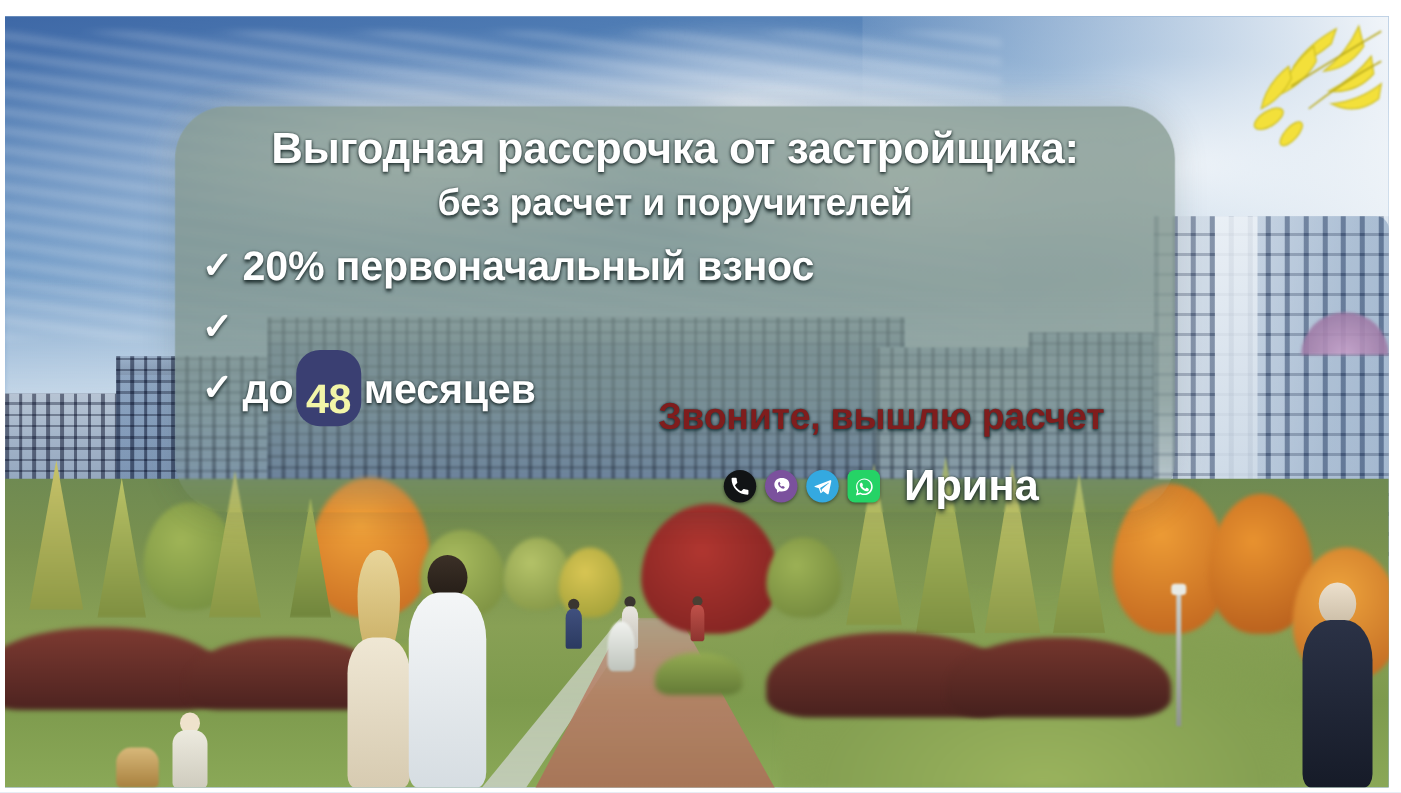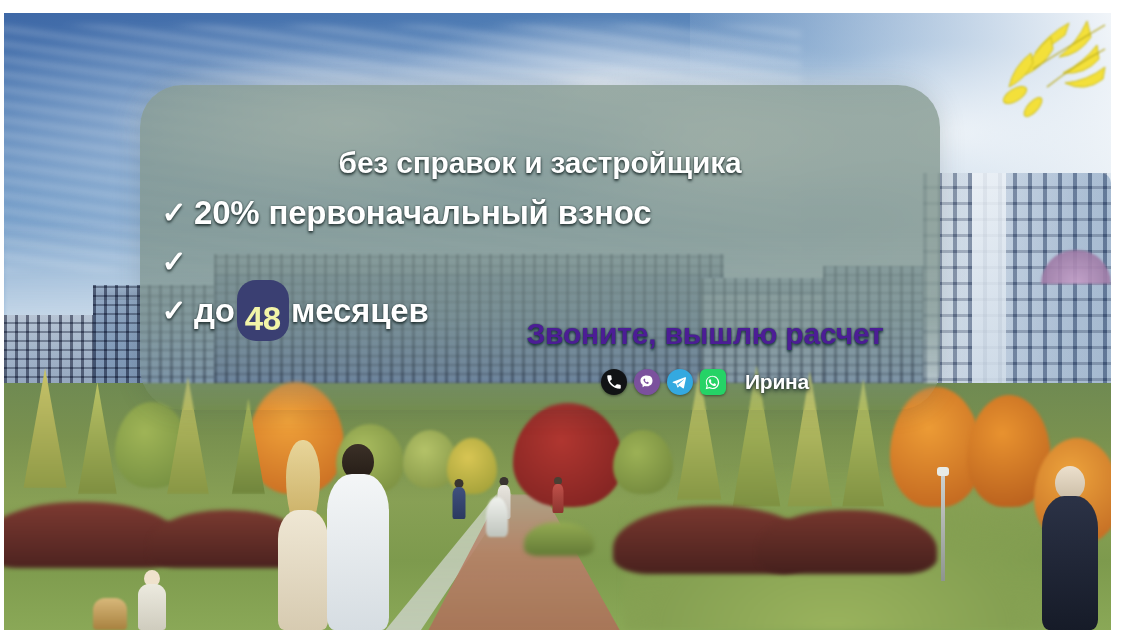--- a/index.html
+++ b/index.html
@@ -299,21 +299,21 @@
 
   
   .cta-line {
     position: absolute;
     left: 350px;
     top: 232px;
     width: 430px;
     text-align: center;
     font-size: 30px;
     font-weight: 700;
-    color: #4c1d95;
+    color: #7f1d1d;
     letter-spacing: -0.2px;
     text-shadow: 0 2px 3px rgba(15,45,48,0.85), 0 0 2px rgba(15,45,48,0.7);
     white-space: nowrap;
   }
   .contact-row {
     position: absolute;
     left: 350px;
     top: 284px;
     width: 430px;
     display: flex;
@@ -329,21 +329,21 @@
     justify-content: center;
     box-shadow: 0 1px 3px rgba(0,0,0,0.45);
   }
   .msg-icon svg { display: block; }
   .ic-phone { border-radius: 50%; background: #111315; }
   .ic-viber { border-radius: 50%; background: #7b519d; }
   .ic-telegram { border-radius: 50%; background: #34a9e0; }
   .ic-whatsapp { border-radius: 6px; background: #25d366; }
   .agent-name {
     margin-left: 12px;
-    font-size: 21px;
+    font-size: 35px;
     font-weight: 700;
     color: #ffffff;
     letter-spacing: -0.2px;
     text-shadow: 0 2px 4px rgba(20,35,35,0.9), 0 0 2px rgba(20,35,35,0.7);
     white-space: nowrap;
   }
 
   
   #watermark {
     position: absolute;
@@ -495,21 +495,22 @@
 
     <div style="position:absolute;right:15%;bottom:8%;width:4px;height:110px;background:linear-gradient(180deg,#cfd3d0,#8e948f);filter:blur(.7px);"></div>
     <div style="position:absolute;right:14.6%;bottom:25%;width:12px;height:9px;background:#e8ebe6;border-radius:3px;filter:blur(.7px);"></div>
 
     <div style="position:absolute;left:43.5%;bottom:15%;width:22px;height:40px;background:linear-gradient(180deg,#f0f2ee,#bfc4bd);border-radius:50% 50% 18% 18%;filter:blur(1px);"></div>
 
     <div id="info-panel"></div>
 
     <div id="panel-content">
 
-      <div class="subheadline">без справок и застройщика</div>
+      <div class="headline">Выгодная рассрочка от застройщика:</div>
+      <div class="subheadline">без расчет и поручителей</div>
 
       <div class="bullets">
 
         <div class="bullet-row">
           <span class="check-icon">✓</span>
           <span class="bullet-text">20% первоначальный взнос</span>
         </div>
 
         <div class="bullet-row">
           <span class="check-icon">✓</span>

